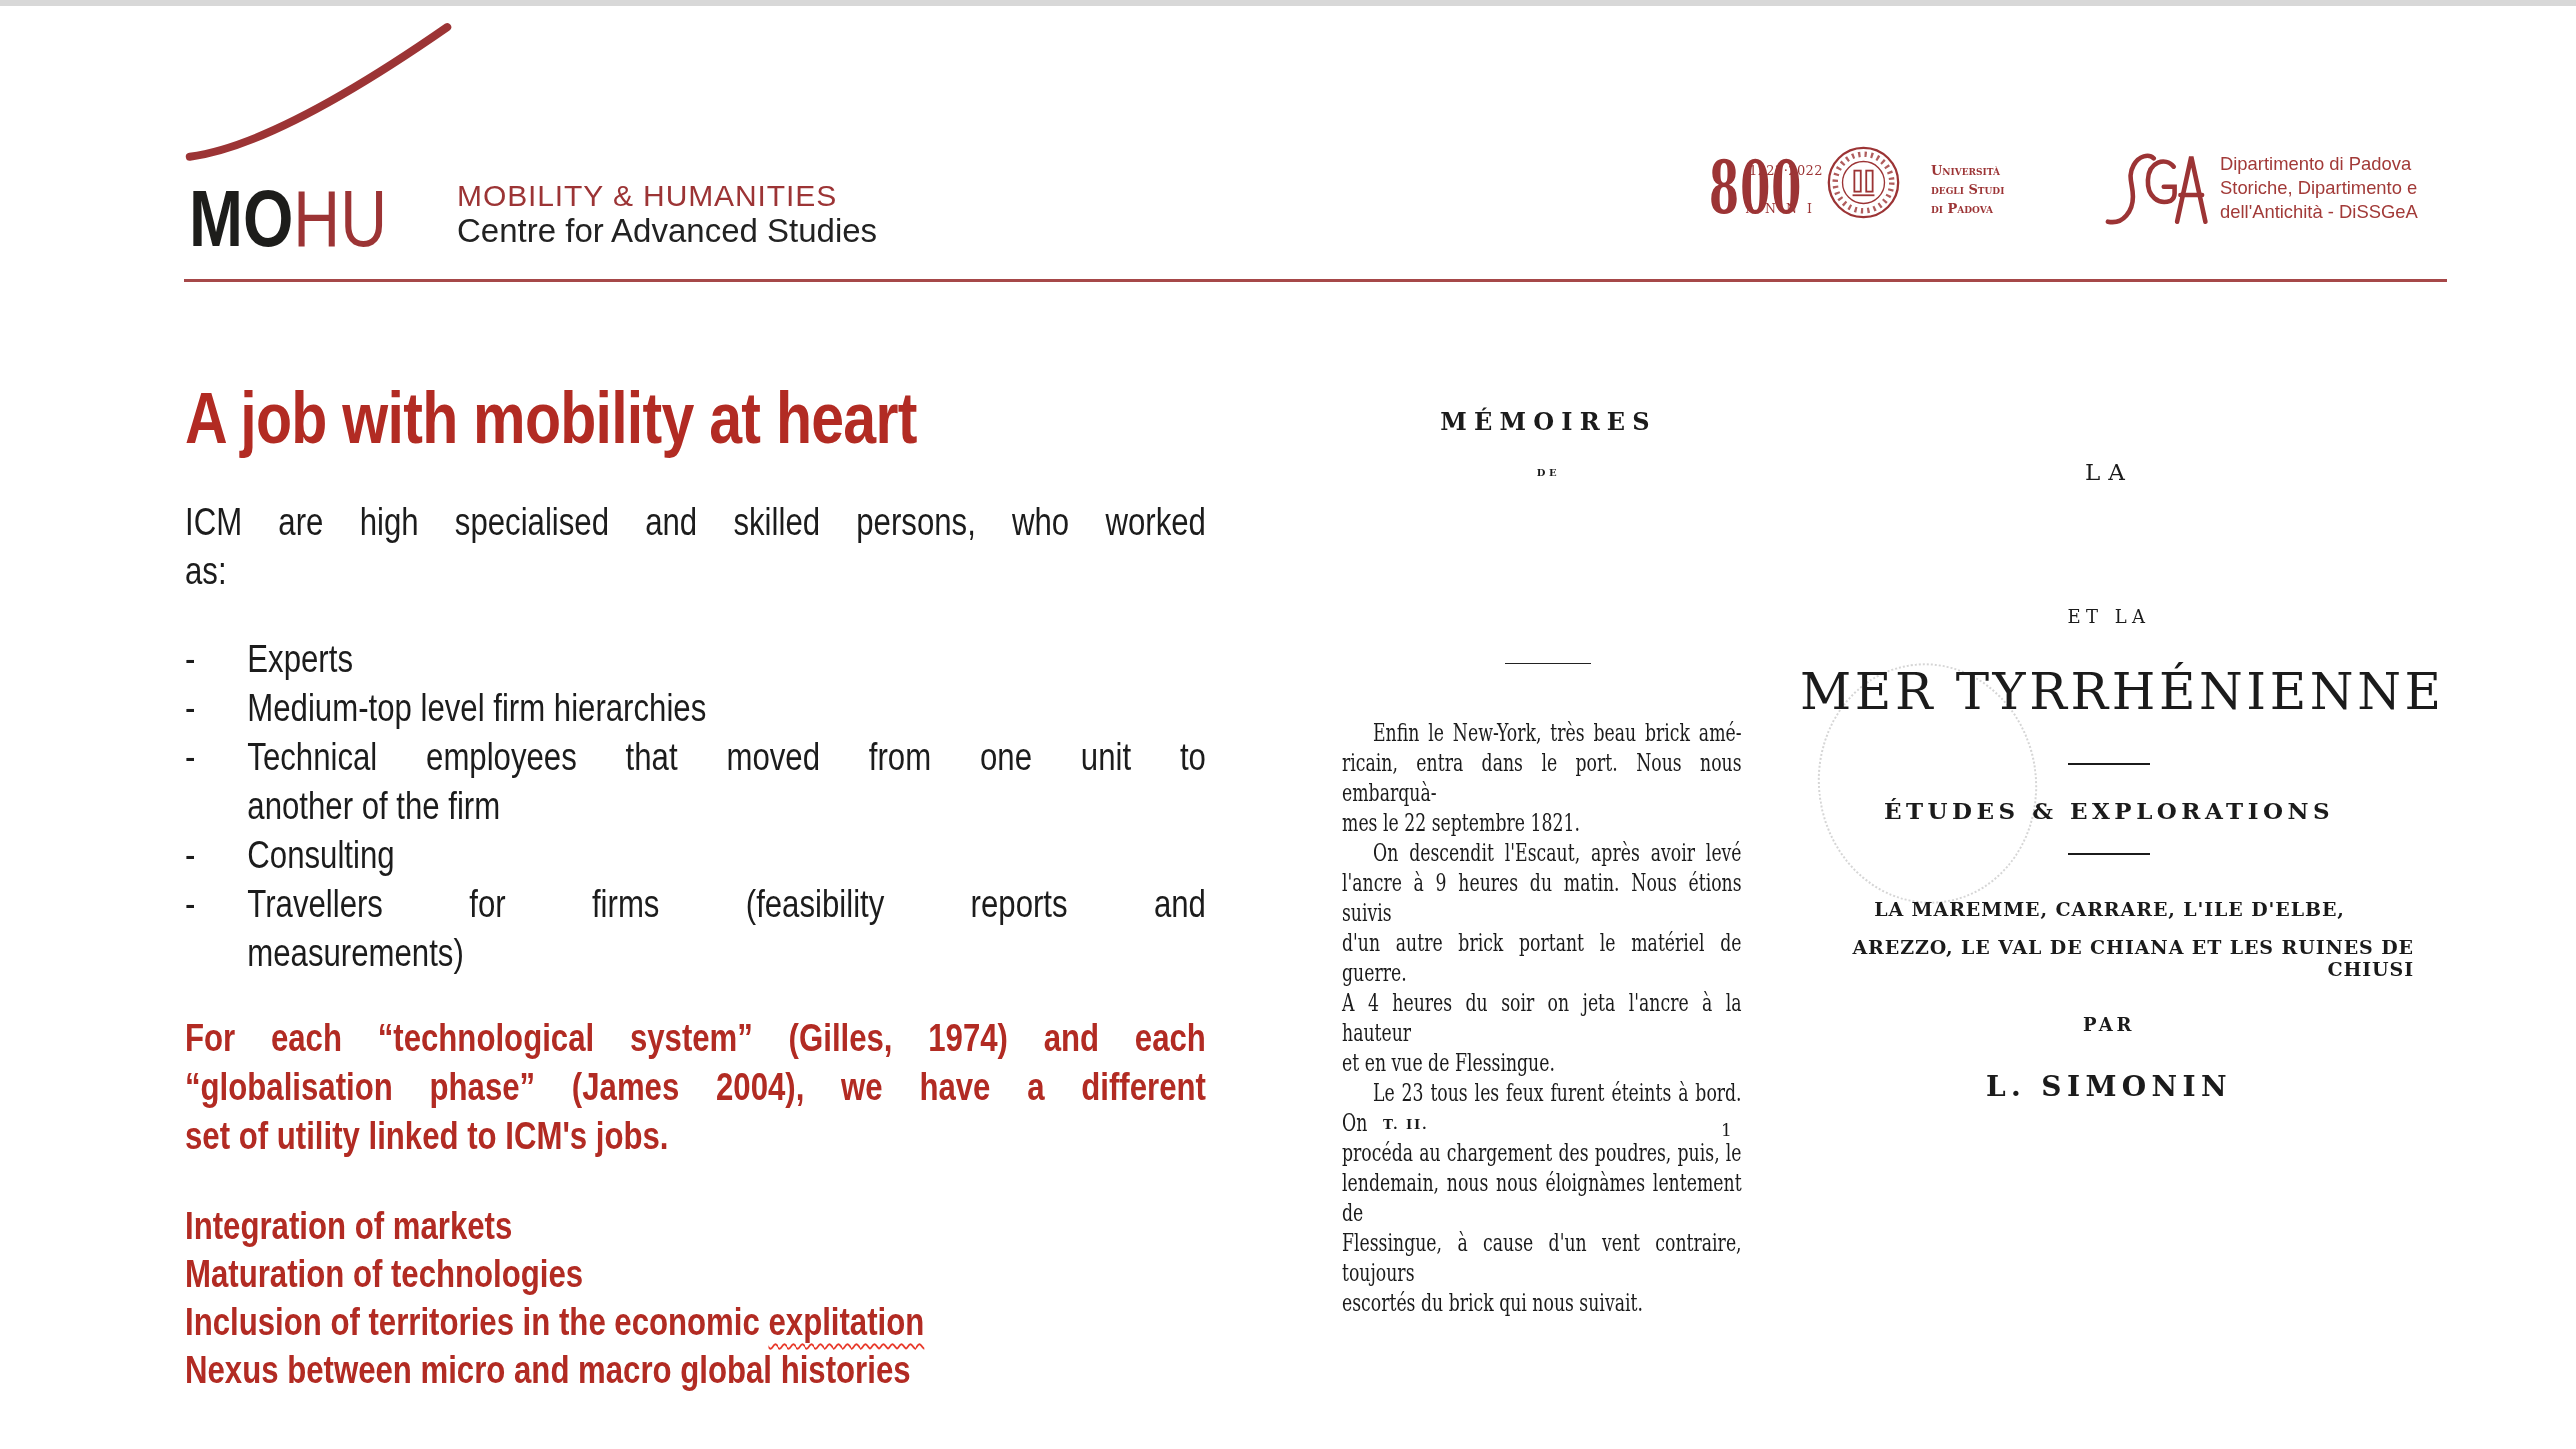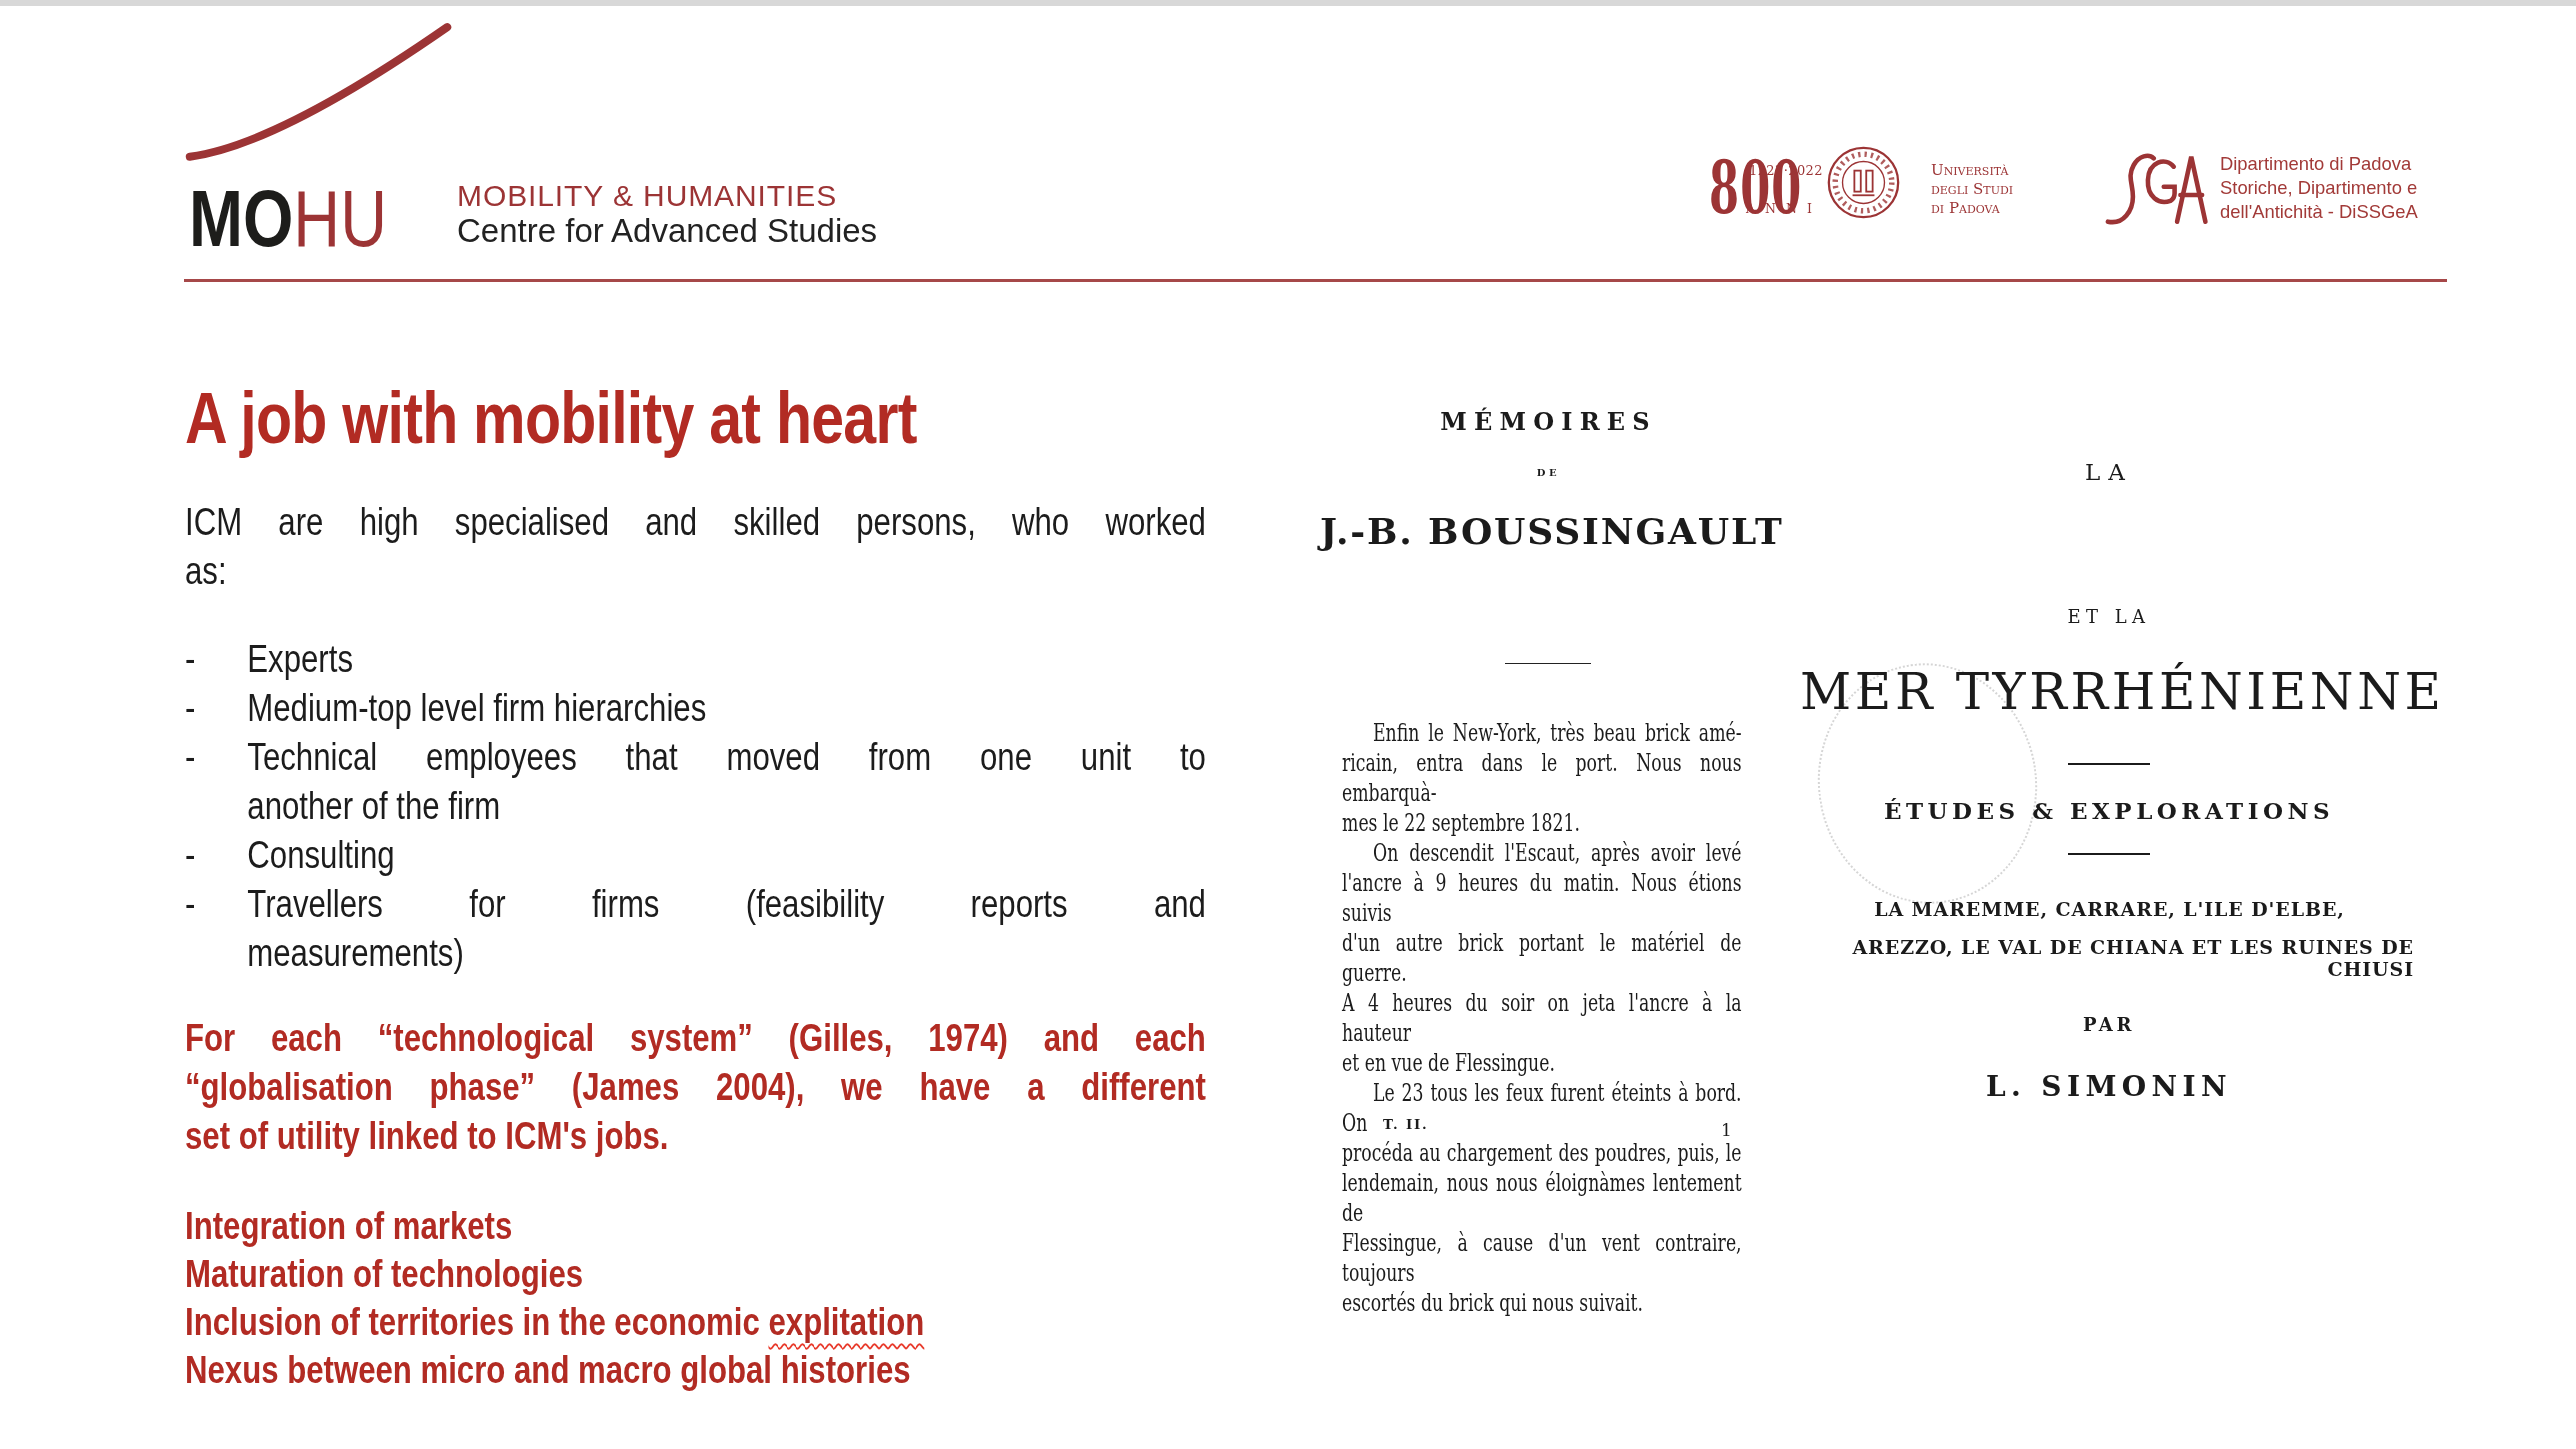--- a/index.html
+++ b/index.html
@@ -26,21 +26,21 @@
   
   .n800{left:1709px;top:152px;font-family:"DejaVu Serif",serif;font-weight:700;
         font-size:72px;line-height:72px;color:var(--brand-red,#9c3435);
         transform:scaleX(.6);transform-origin:left top;letter-spacing:1.8px;}
   .years{left:1749px;top:163px;font-family:"DejaVu Serif",serif;font-size:13px;
          color:var(--brand-red,#9c3435);letter-spacing:0.4px;}
   .anni{left:1746px;top:201px;font-family:"DejaVu Serif",serif;font-size:12.5px;
         color:var(--brand-red,#9c3435);letter-spacing:10px;}
   .seal{left:1827px;top:146px;width:73px;height:73px;}
   .uni-name{left:1931px;top:161px;font-family:"DejaVu Serif",serif;font-variant:small-caps;
-            font-weight:400;font-size:15px;line-height:19px;color:var(--brand-red,#9c3435);}
+            font-weight:700;font-size:13px;line-height:19px;color:var(--brand-red,#9c3435);}
   .monogram{left:2103px;top:150px;width:109px;height:75px;}
   .dept{left:2220px;top:152px;font-size:18.4px;line-height:24px;color:#a23a38;}
 
   
   .content{left:185px;top:380px;width:1245px;transform:scaleX(.82);transform-origin:left top;}
   .title{font-size:72px;line-height:77px;font-weight:700;color:var(--title-red,#b22b23);
          letter-spacing:-0.9px;margin:0;white-space:nowrap;}
   .intro{margin-top:41px;font-size:38px;line-height:49px;color:#1c1c1c;}
   .bullets{margin-top:39px;font-size:38px;line-height:49px;color:#1c1c1c;}
   .b-row{display:flex;}
@@ -186,21 +186,20 @@
     <div class="red-line">Integration of markets</div>
     <div class="red-line">Maturation of technologies</div>
     <div class="red-line"><span>Inclusion of territories in the economic </span><span class="squiggle">explitation</span></div>
     <div class="red-line">Nexus between micro and macro global histories</div>
   </div>
 </div>
 
 <section class="abs book book1">
   <div class="abs b1-title">MÉMOIRES</div>
   <div class="abs b1-de">DE</div>
-  <div class="abs b1-author">J.-B. BOUSSINGAULT</div>
   <div class="abs b1-rule"></div>
   <div class="abs b1-para jlines">
       <div class="line indent">Enfin le New-York, très beau brick amé-</div>
       <div class="line">ricain, entra dans le port. Nous nous embarquà-</div>
       <div class="line last">mes le 22 septembre 1821.</div>
       <div class="line indent">On descendit l'Escaut, après avoir levé</div>
       <div class="line">l'ancre à 9 heures du matin. Nous étions suivis</div>
       <div class="line">d'un autre brick portant le matériel de guerre.</div>
       <div class="line">A 4 heures du soir on jeta l'ancre à la hauteur</div>
       <div class="line last">et en vue de Flessingue.</div>

